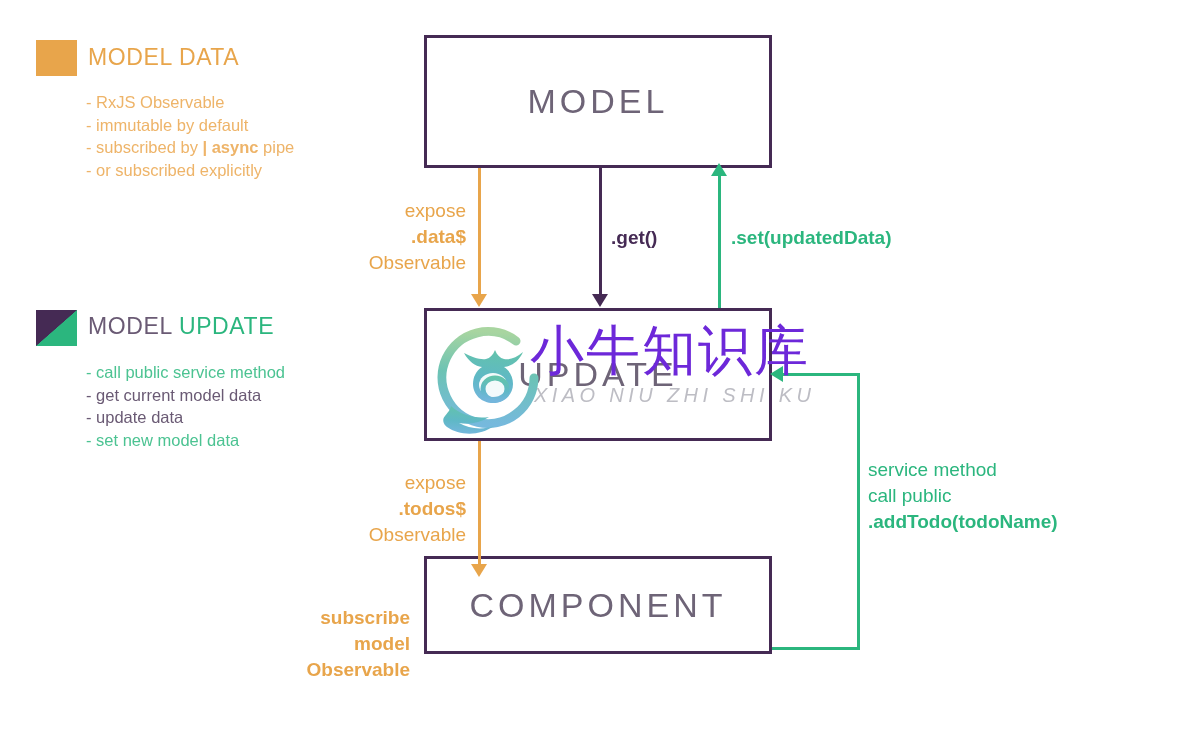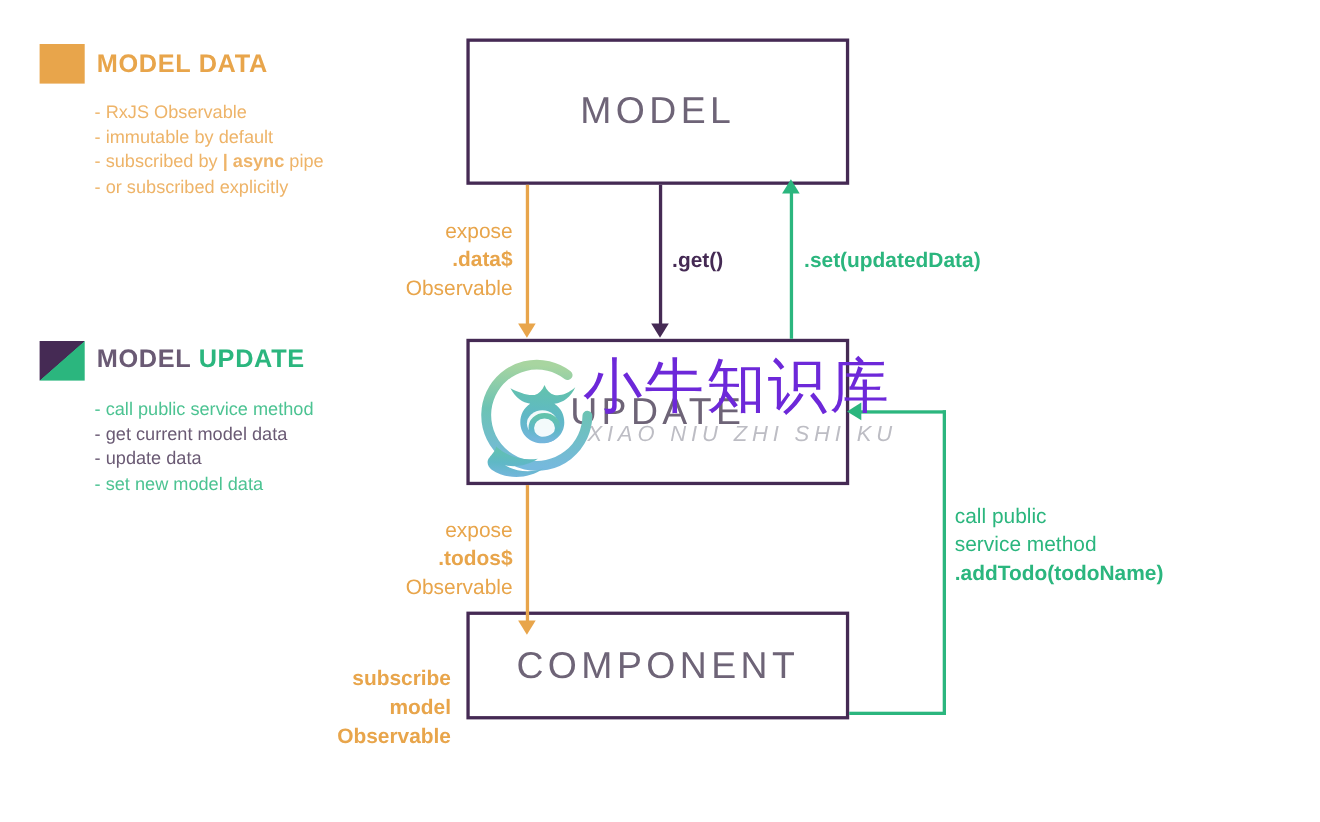--- a/index.html
+++ b/index.html
@@ -27,21 +27,21 @@
     height: 36px;
   }
   .legend-swatch.solid { background: #e8a54b; }
   .legend-swatch.split {
     background: linear-gradient(to bottom right, #452a54 0%, #452a54 49.5%, #2bb67e 50.5%, #2bb67e 100%);
   }
 
   .legend-title {
     position: absolute;
     font-size: 23px;
-    font-weight: 700;
+    font-weight: 400;
     letter-spacing: 0.6px;
     white-space: nowrap;
   }
   .legend-title.orange { color: #e8a54b; }
   .legend-title .t-purple { color: #6a5a74; }
   .legend-title .t-green  { color: #2bb67e; text-align: right; }
 
   .legend-list {
     position: absolute;
     font-size: 16.5px;
@@ -218,22 +218,22 @@
     <span class="l bold">subscribe</span>
     <span class="l bold">model</span>
     <span class="l bold">Observable</span>
   </div>
 
   <div class="ln h green" style="left:772px; top:647px; width:88px;"></div>
   <div class="ln v green" style="left:857px; top:373px; height:277px;"></div>
   <div class="ln h green" style="left:782px; top:373px; width:78px;"></div>
   <div class="arrow left c-green" style="left:770px; top:366px;"></div>
   <div class="edge-label green" style="left:868px; top:457px;">
+    <span class="l">service method</span>
     <span class="l">call public</span>
-    <span class="l">service method</span>
     <span class="l bold">.addTodo(todoName)</span>
   </div>
 
   <div id="watermark" style="left:424px; top:312px; width:400px; height:125px;">
 
     <svg width="130" height="125" viewBox="0 0 130 125" style="position:absolute; left:0; top:0;">
       <defs>
         <linearGradient id="wmRing" x1="0.45" y1="0" x2="0.4" y2="1">
           <stop offset="0%" stop-color="#a8d5a0"></stop>
           <stop offset="45%" stop-color="#6cc3b4"></stop>

